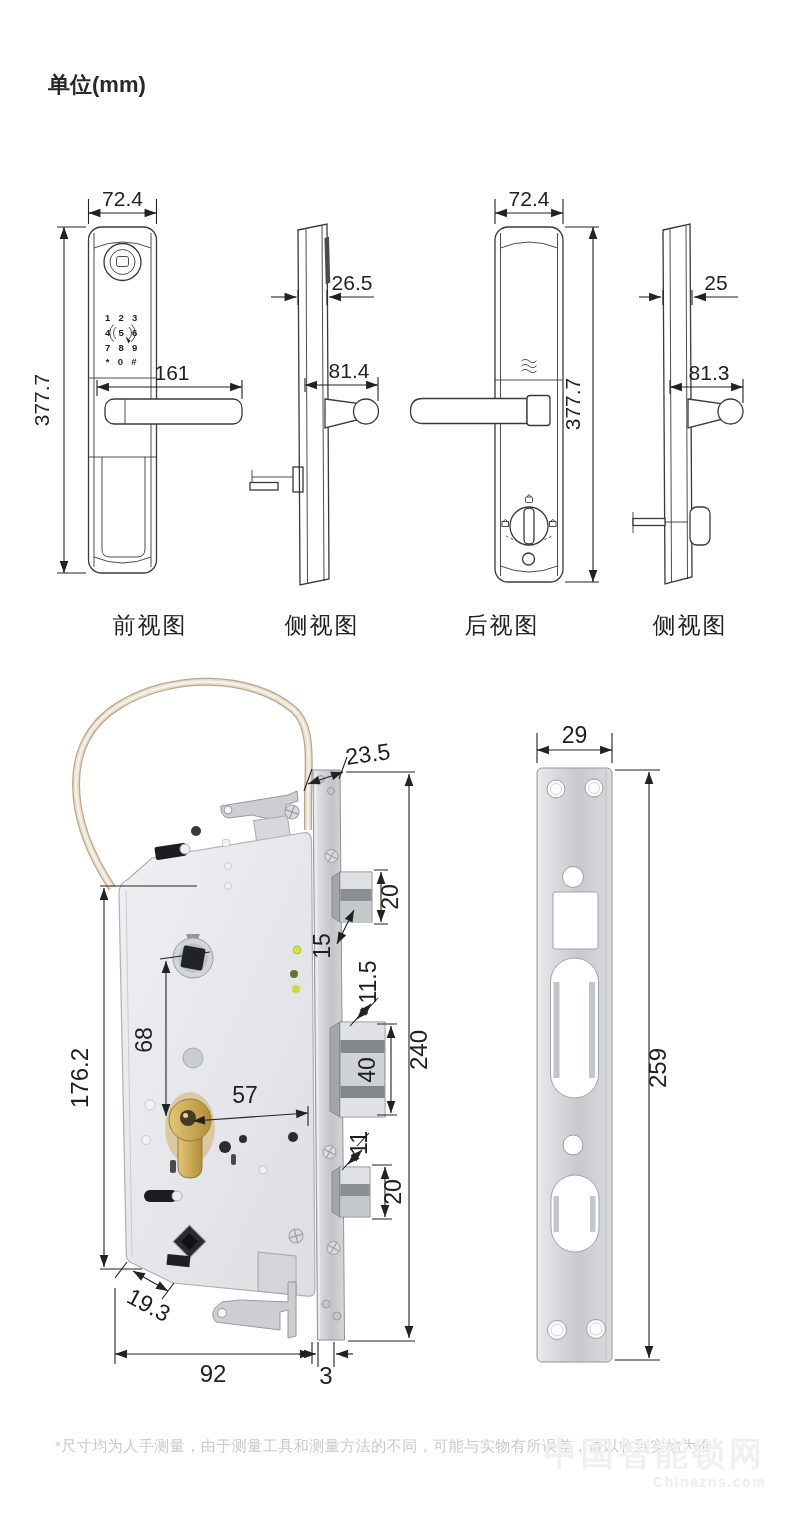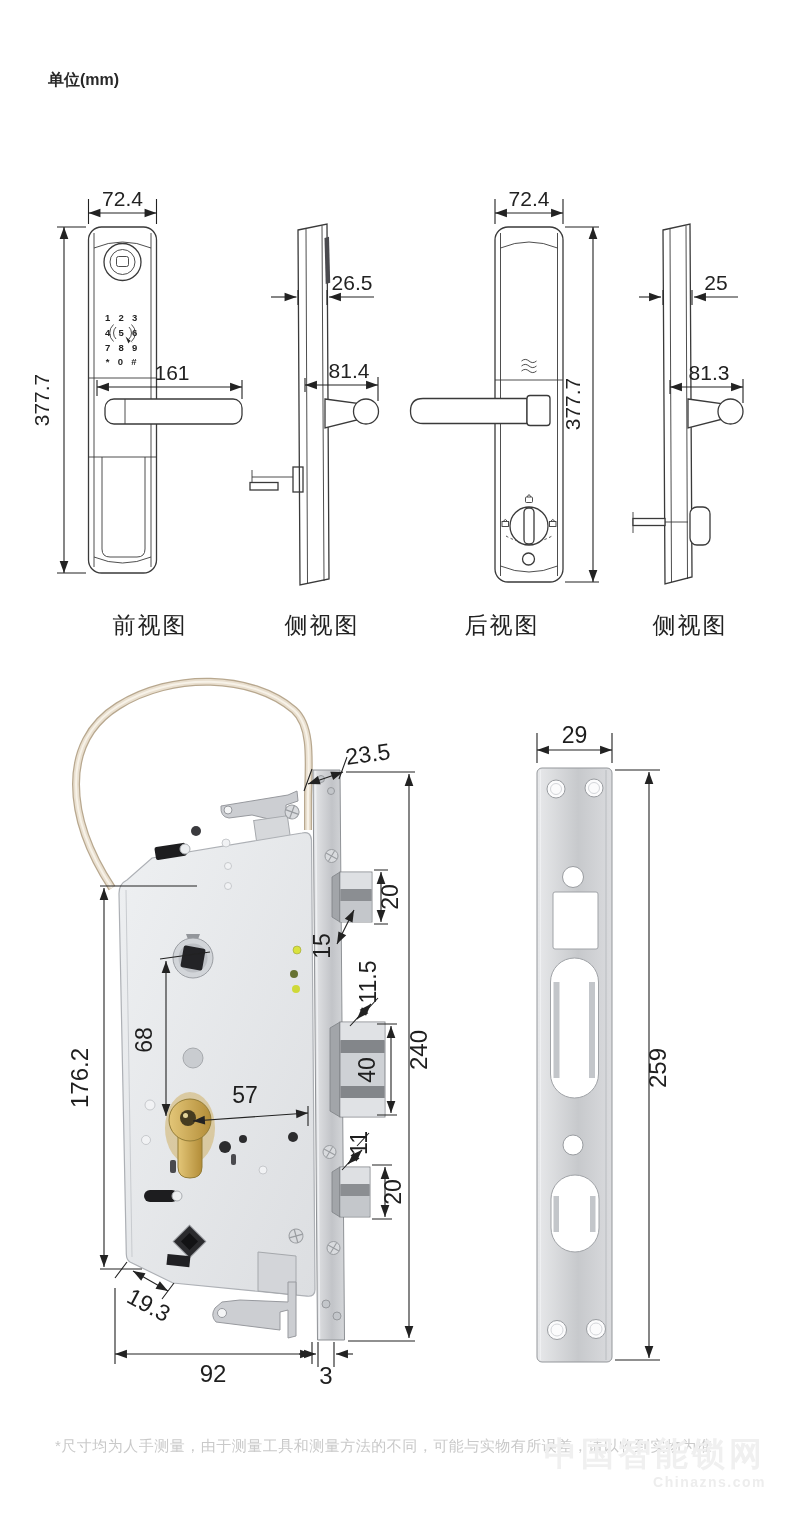--- a/index.html
+++ b/index.html
@@ -2,21 +2,21 @@
 <html><head>
 <meta charset="utf-8">
 <style>
   html,body { margin:0; padding:0; }
   body {
     width:790px; height:1525px; position:relative; background:#ffffff;
     font-family:"Liberation Sans", sans-serif; overflow:hidden;
   }
   .title-row { position:absolute; left:44px; top:70px; display:flex; align-items:flex-end; color:#282828; }
   .title-main { font-size:50px; font-weight:800; letter-spacing:3px; line-height:1; }
-  .title-unit { font-size:16px; font-weight:700; padding-bottom:4px; margin-left:4px; }
+  .title-unit { font-size:22px; font-weight:700; padding-bottom:4px; margin-left:4px; }
 
   svg { position:absolute; left:0; top:0; }
   .ln   { fill:none; stroke:#3a3a3a; stroke-width:1.3; }
   .lnf  { fill:#ffffff; stroke:#3a3a3a; stroke-width:1.3; }
   .thin { fill:none; stroke:#3a3a3a; stroke-width:0.9; }
   .dim  { stroke:#222222; stroke-width:1.1; fill:none; }
   text  { font-family:"Liberation Sans", sans-serif; }
   .dt  { font-size:21px; fill:#222; }
   .dt2 { font-size:23px; fill:#1e1e1e; }
   .dt3 { font-size:24px; fill:#1e1e1e; }

